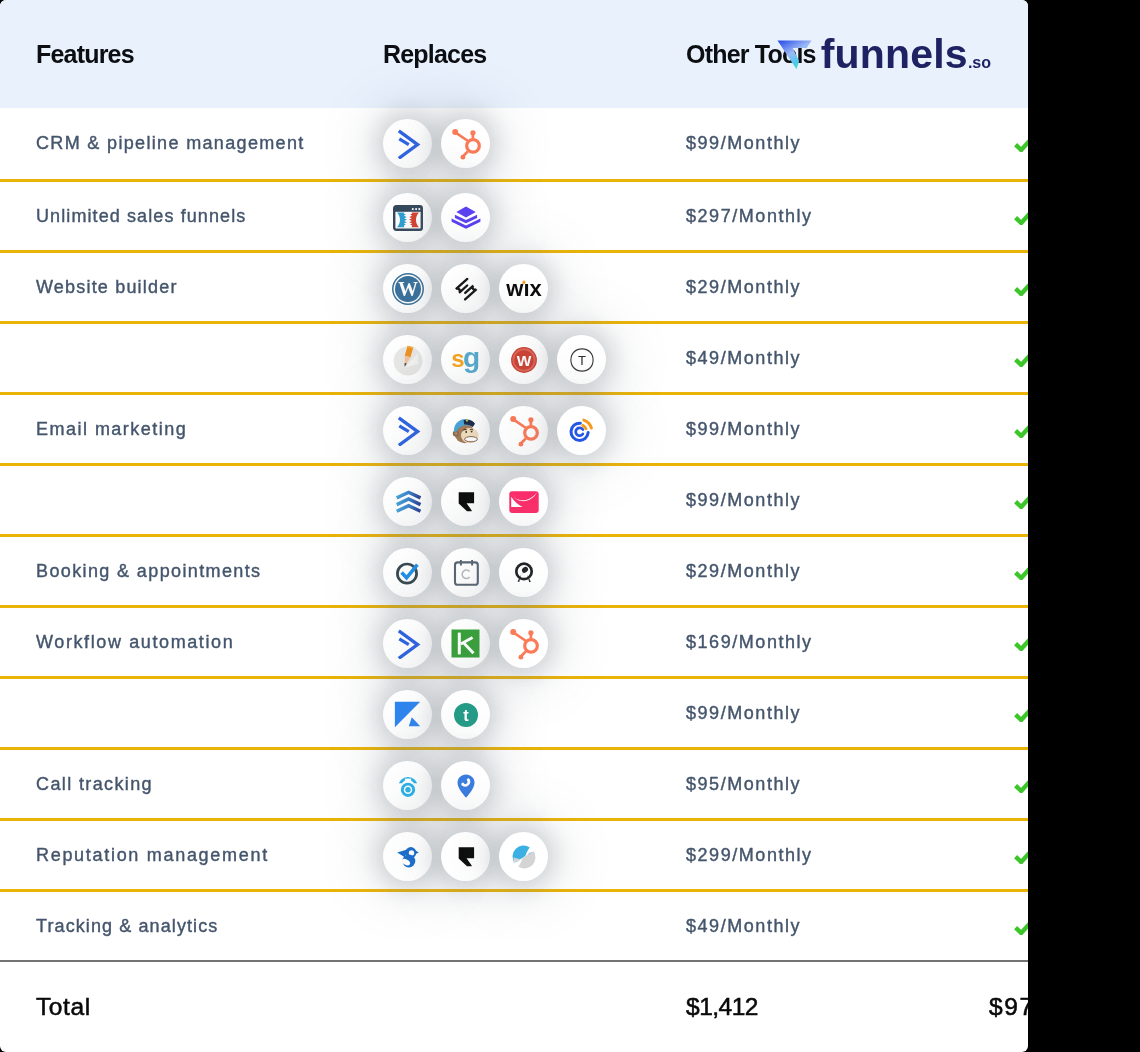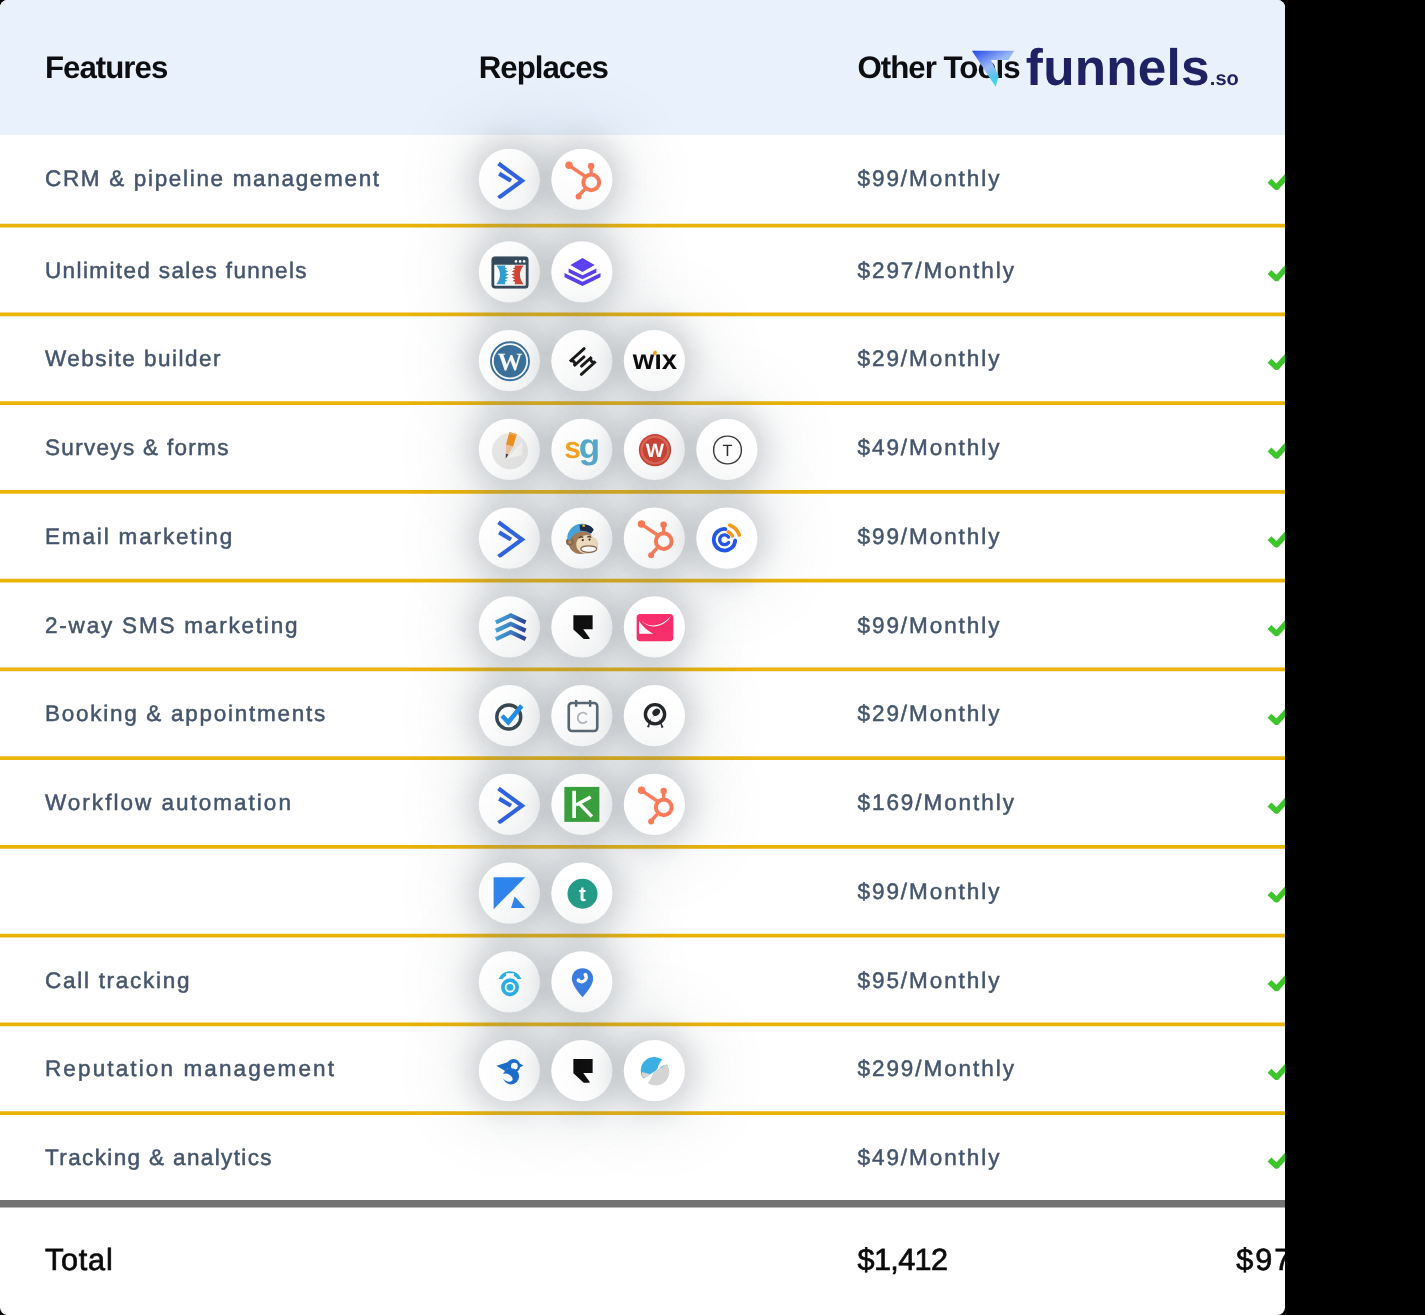--- a/index.html
+++ b/index.html
@@ -12,21 +12,21 @@
 .h3{left:686px;}
 .logo{position:absolute;right:37px;top:0;height:108px;display:flex;align-items:center;}
 .row{position:relative;height:71px;box-sizing:border-box;border-top:3px solid #eab308;}
 .row.first{border-top:none;}
 .feat{position:absolute;left:36px;top:0;height:100%;display:flex;align-items:center;font-size:18px;color:#44556c;letter-spacing:1.05px;white-space:nowrap;text-align:right;-webkit-text-stroke:0.4px #44556c;}
 .price{position:absolute;left:686px;top:0;height:100%;display:flex;align-items:center;font-size:18px;color:#44556c;letter-spacing:1.55px;white-space:nowrap;-webkit-text-stroke:0.4px #44556c;}
 .chk{position:absolute;left:1013px;top:0;height:100%;display:flex;align-items:center;}
 .icons{position:absolute;left:383px;top:11px;height:49px;display:flex;gap:9px;z-index:2;}
 .ic{position:relative;width:49px;height:49px;border-radius:50%;background:#fff;box-shadow:0 0 19px 9px rgba(122,128,140,0.24),0 0 44px 26px rgba(128,134,146,0.10);display:flex;align-items:center;justify-content:center;}
 .ic svg{display:block;}
-.total{position:relative;height:92px;box-sizing:border-box;border-top:6px solid #737373;}
+.total{position:relative;height:92px;box-sizing:border-box;border-top:2px solid #737373;}
 .total .t{position:absolute;top:0;height:100%;display:flex;align-items:center;font-size:24.5px;font-weight:400;color:#0a0a0a;letter-spacing:0px;-webkit-text-stroke:0.55px #0a0a0a;}
 .t1{left:36px;}.total .t1{letter-spacing:0.6px;}
 .t2{left:686px;}.total .t2{letter-spacing:-0.5px;}
 .t3{left:989px;}.total .t3{letter-spacing:1.6px;}
 .ltxt{font-size:41px;font-weight:700;color:#1e2263;letter-spacing:.2px;line-height:1;}
 .lso{font-size:16px;font-weight:700;color:#1e2263;}
 </style>
 </head>
 <body>
 <div class="card">
@@ -130,21 +130,20 @@
         </div>
       </div>
     <div class="price">$29/Monthly</div>
     <div class="chk">
         <svg width="22" height="17" viewBox="0 0 22 17">
           <path d="M2.6,9.6 L8.2,15 L19.4,2.6" fill="none" stroke="#3cc62a" stroke-width="4.4"></path>
         </svg>
       </div>
   </div>
   <div class="row">
-    <div class="feat" style="letter-spacing:1.05px;">Surveys &amp; forms</div>
     <div class="icons">
         <div class="ic">
           <svg width="34" height="34" viewBox="0 0 34 34">
             <circle cx="17" cy="18" r="14.4" fill="#e9e9e7"></circle>
             <path d="M14.2,24.4 L26.8,10.4 L26.8,21 Z" fill="#f5f5f3"></path>
             <g transform="rotate(16 13.4 24)">
               <rect x="10.6" y="2.6" width="6" height="10.4" fill="#f0911e"></rect>
               <rect x="10.6" y="2.6" width="6" height="1.6" fill="#f7ab44"></rect>
               <path d="M10.6,13 L16.6,13 L13.6,23.8 Z" fill="#efc39e"></path>
               <path d="M12.5,20 L14.7,20 L13.6,23.8 Z" fill="#3b3b3b"></path>
@@ -223,21 +222,20 @@
         </div>
       </div>
     <div class="price">$99/Monthly</div>
     <div class="chk">
         <svg width="22" height="17" viewBox="0 0 22 17">
           <path d="M2.6,9.6 L8.2,15 L19.4,2.6" fill="none" stroke="#3cc62a" stroke-width="4.4"></path>
         </svg>
       </div>
   </div>
   <div class="row">
-    <div class="feat" style="letter-spacing:1.44px;">2-way SMS marketing</div>
     <div class="icons">
         <div class="ic">
           <svg width="30" height="30" viewBox="0 0 30 30">
             <defs>
               <linearGradient id="cg" x1="0" y1="0" x2="1" y2="0.15">
                 <stop offset="0" stop-color="#4aaede"></stop>
                 <stop offset="0.55" stop-color="#3a7ec6"></stop>
                 <stop offset="1" stop-color="#2b479f"></stop>
               </linearGradient>
             </defs>

